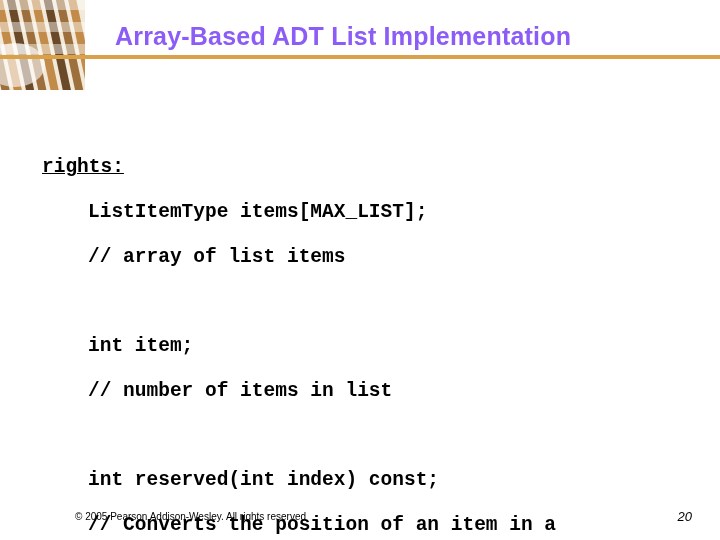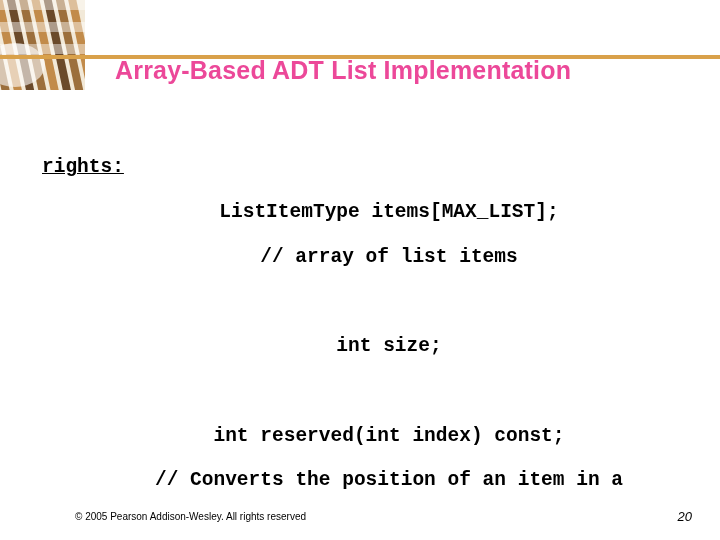--- a/index.html
+++ b/index.html
@@ -27,23 +27,22 @@
   .corner-graphic svg {
     display: block;
   }
   .title {
     position: absolute;
     top: 22px;
     left: 115px;
     right: 20px;
     font-size: 25px;
     font-weight: bold;
-    color: #ec4899;
+    color: #8b5cf6;
     letter-spacing: 0.2px;
-    margin-top: 34px;
   }
   .accent-bar {
     position: absolute;
     top: 55px;
     left: 0;
     width: 100%;
     height: 4px;
     background: #d9a14a;
   }
   .content {
@@ -51,21 +50,21 @@
     top: 134px;
     left: 42px;
     right: 30px;
     font-family: "Courier New", Courier, monospace;
     font-size: 19.5px;
     font-weight: bold;
     line-height: 1.15;
     color: #000;
     white-space: pre;
   }
-  .indent1 { padding-left: 46px; display: block; text-align: center; }
+  .indent1 { padding-left: 46px; display: block; }
   .indent0 { padding-left: 0; display: block; }
   .gap { height: 22px; }
   .kw-private { text-decoration: underline; }
   .footer-left {
     position: absolute;
     bottom: 18px;
     left: 42px;
     font-size: 10px;
     color: #000;
     padding-left: 33px;
@@ -107,21 +106,22 @@
 
   <div class="accent-bar"></div>
 
   <div class="title">Array-Based ADT List Implementation</div>
 
   <div class="content">
 <span class="indent0"><span class="kw-private">rights:</span></span>
 <span class="indent1">ListItemType items[MAX_LIST];</span>
 <span class="indent1">// array of list items</span>
 <div class="gap"></div>
-<span class="indent1">int size;</span>
+<span class="indent1">int item;</span>
+<span class="indent1">// number of items in list</span>
 <div class="gap"></div>
 <span class="indent1">int reserved(int index) const;</span>
 <span class="indent1">// Converts the position of an item in a</span>
 
 
 
 
   </div>
 
   <div class="footer-left">© 2005 Pearson Addison-Wesley. All rights reserved</div>

